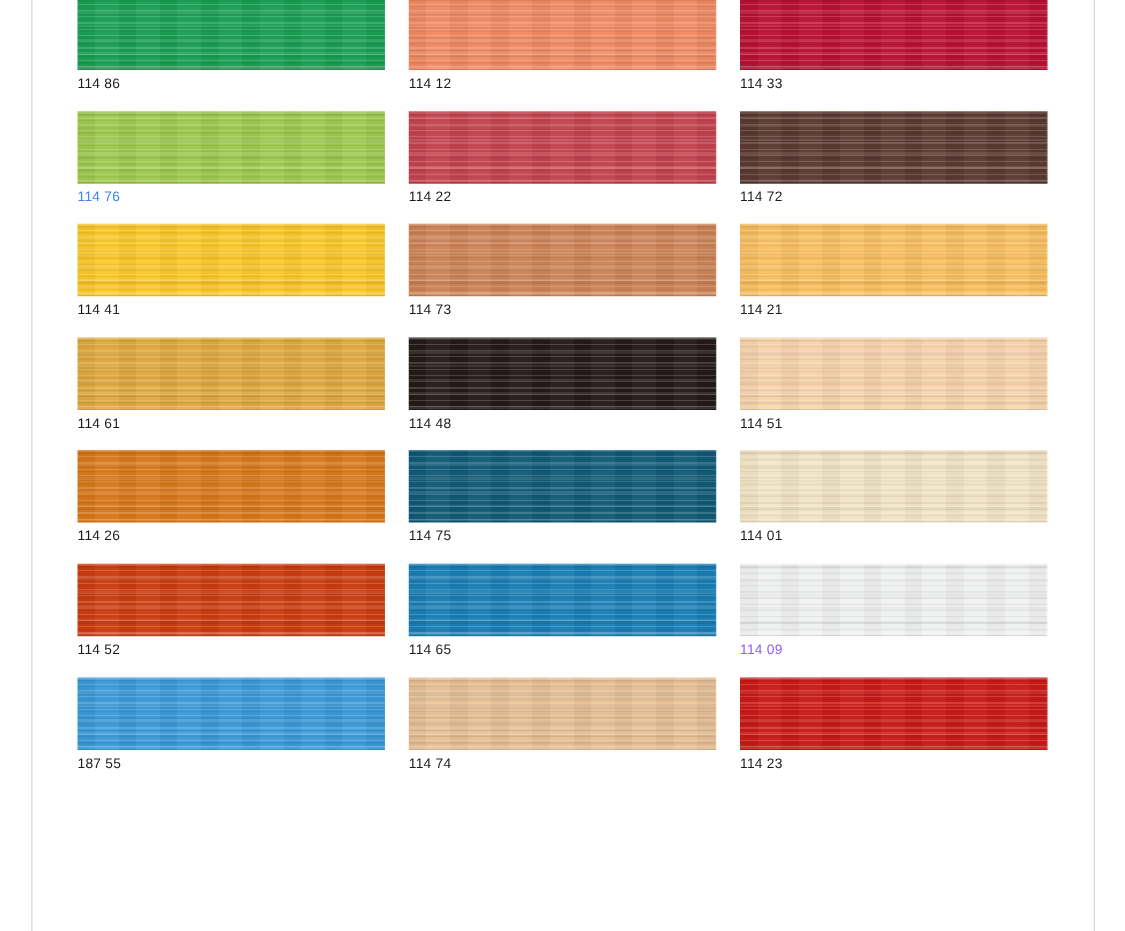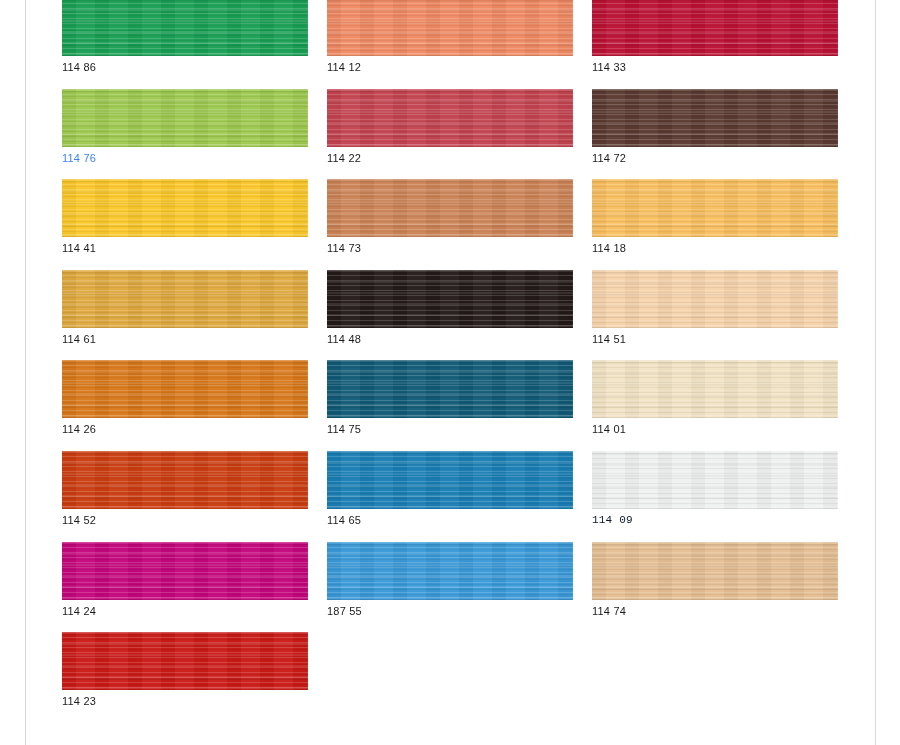--- a/index.html
+++ b/index.html
@@ -139,21 +139,21 @@
     <div class="swatch-cell">
       <div class="swatch-chip" style="--c: #fbc82a;"></div>
       <div class="swatch-label" style="color: rgb(27, 27, 27);">114 41</div>
     </div>
     <div class="swatch-cell">
       <div class="swatch-chip" style="--c: #cd8457;"></div>
       <div class="swatch-label" style="color: rgb(27, 27, 27);">114 73</div>
     </div>
     <div class="swatch-cell">
       <div class="swatch-chip" style="--c: #f9bf5f;"></div>
-      <div class="swatch-label" style="color: rgb(27, 27, 27);">114 18</div>
+      <div class="swatch-label" style="color: rgb(27, 27, 27);">114 21</div>
     </div>
     <div class="swatch-cell">
       <div class="swatch-chip" style="--c: #e0a93f;"></div>
       <div class="swatch-label" style="color: rgb(27, 27, 27);">114 61</div>
     </div>
     <div class="swatch-cell">
       <div class="swatch-chip" style="--c: #241a19;"></div>
       <div class="swatch-label" style="color: rgb(27, 27, 27);">114 48</div>
     </div>
     <div class="swatch-cell">
@@ -175,25 +175,21 @@
     <div class="swatch-cell">
       <div class="swatch-chip" style="--c: #cc3d11;"></div>
       <div class="swatch-label" style="color: rgb(27, 27, 27);">114 52</div>
     </div>
     <div class="swatch-cell">
       <div class="swatch-chip" style="--c: #1a7fb5;"></div>
       <div class="swatch-label" style="color: rgb(27, 27, 27);">114 65</div>
     </div>
     <div class="swatch-cell">
       <div class="swatch-chip" style="--c: #eff0f0;"></div>
-      <div class="swatch-label" style="color: #0f172a; font-family: Liberation Mono, monospace;">114 09</div>
-    </div>
-    <div class="swatch-cell">
-      <div class="swatch-chip" style="--c: #c5067c;"></div>
-      <div class="swatch-label" style="color: rgb(27, 27, 27);">114 24</div>
+      <div class="swatch-label" style="color: #8b5cf6;">114 09</div>
     </div>
     <div class="swatch-cell">
       <div class="swatch-chip" style="--c: #3a9ad9;"></div>
       <div class="swatch-label" style="color: rgb(27, 27, 27);">187 55</div>
     </div>
     <div class="swatch-cell">
       <div class="swatch-chip" style="--c: #e5bf94;"></div>
       <div class="swatch-label" style="color: rgb(27, 27, 27);">114 74</div>
     </div>
     <div class="swatch-cell">

